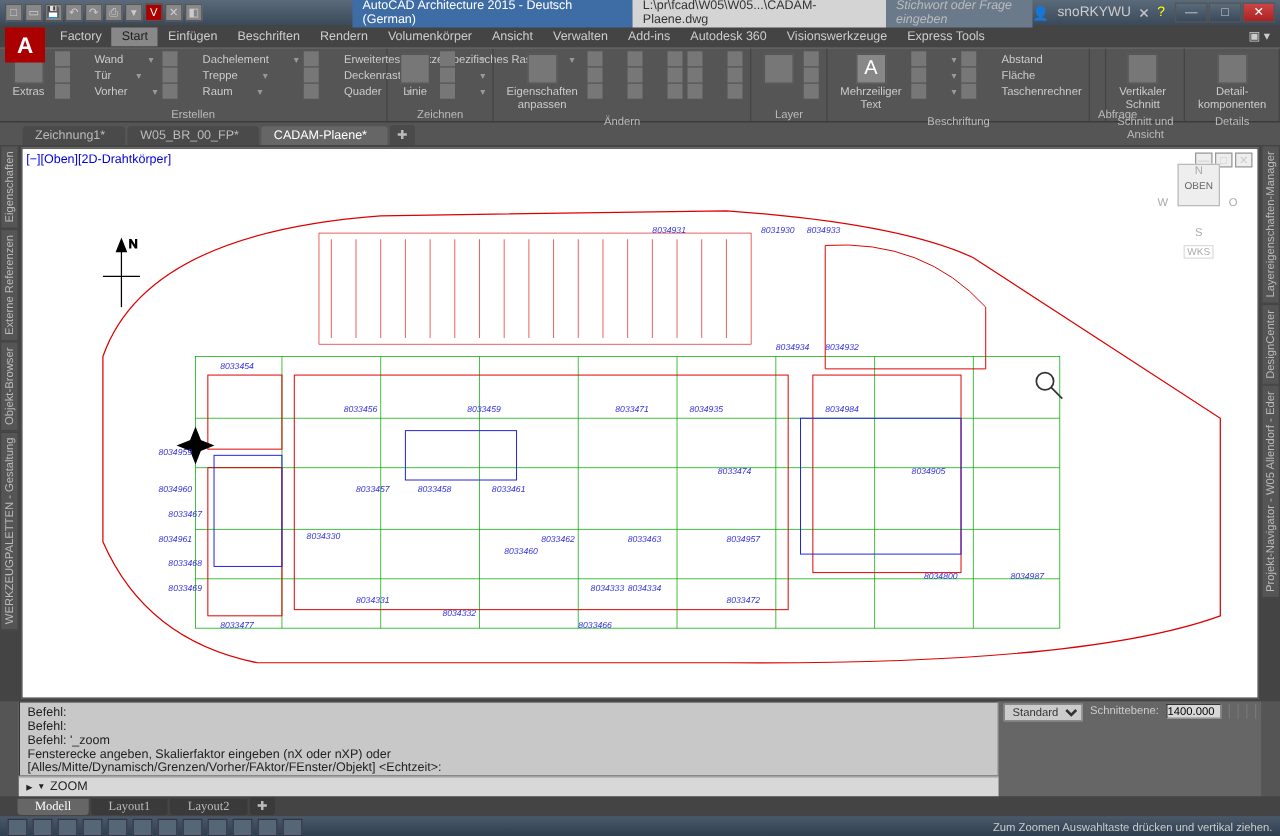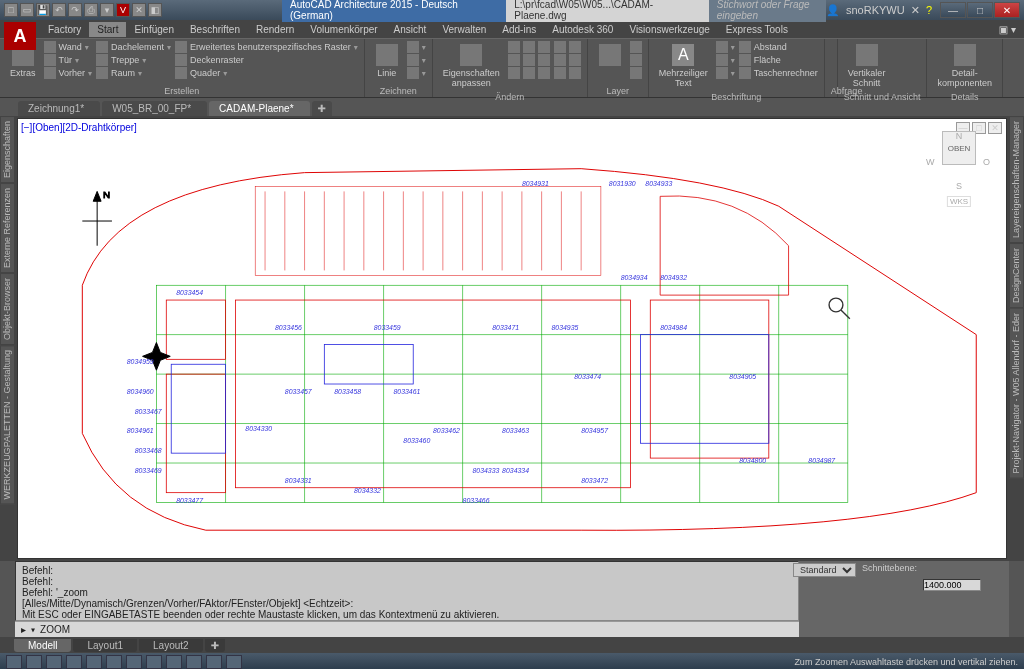--- a/index.html
+++ b/index.html
@@ -22,21 +22,21 @@
 .menubar .app-a { position:absolute; left:4px; top:22px; width:32px; height:28px; background:#a00; color:#fff; display:flex; align-items:center; justify-content:center; font-size:18px; font-weight:bold; z-index:5; }
 
 .ribbon { height:60px; background:#555; display:flex; border-top:1px solid #666; border-bottom:1px solid #333; }
 .panel { border-right:1px solid #444; padding:2px 6px 0 6px; display:flex; flex-direction:column; }
 .panel-body { flex:1; display:flex; gap:4px; align-items:flex-start; }
 .panel-label { text-align:center; font-size:9px; color:#bbb; padding:1px 0; }
 .big-btn { display:flex; flex-direction:column; align-items:center; padding:2px 4px; gap:2px; }
 .big-btn .ic { width:24px; height:24px; background:#777; border:1px solid #555; }
 .big-btn span { font-size:9px; text-align:center; line-height:1.1; }
 .col { display:flex; flex-direction:column; gap:1px; }
-.row { display:flex; align-items:center; gap:3px; font-size:9px; white-space:nowrap; }
+.row { display:flex; align-items:center; gap:20px; font-size:9px; white-space:nowrap; }
 .sm-ic { width:12px; height:12px; background:#777; display:inline-block; }
 .dd { font-size:8px; color:#999; }
 
 .doctabs { height:18px; background:#555; display:flex; align-items:flex-end; padding-left:18px; }
 .dtab { padding:2px 16px 2px 10px; font-size:10px; background:#4a4a4a; color:#bbb; border-radius:3px 3px 0 0; margin-right:2px; position:relative; }
 .dtab.active { background:#666; color:#fff; }
 
 .workspace { position:relative; height:445px; background:#444; display:flex; }
 .side-tab { width:15px; background:#555; writing-mode:vertical-rl; transform:rotate(180deg); text-align:center; font-size:9px; color:#bbb; padding:4px 1px; border:1px solid #444; }
 .side-col { display:flex; flex-direction:column; }
@@ -52,24 +52,24 @@
 .win-ctrl div { width:14px; height:12px; border:1px solid #999; background:#eee; font-size:9px; display:flex; align-items:center; justify-content:center; }
 
 .drawing { position:absolute; top:18px; left:10px; right:10px; bottom:6px; }
 .drawing svg { width:100%; height:100%; }
 
 .cmd-area { height:76px; background:#555; display:flex; }
 .cmd-text { flex:1; background:#c8c8c8; color:#222; font-family:Consolas,monospace; font-size:10px; padding:3px 6px; border:1px inset #888; overflow:hidden; }
 .cmd-input { height:16px; background:#d8d8d8; color:#222; font-family:Consolas,monospace; font-size:10px; padding:1px 6px; border-top:1px solid #999; display:flex; align-items:center; gap:4px; }
 .cmd-col { flex:1; display:flex; flex-direction:column; }
 .cmd-right { width:210px; background:#666; display:flex; align-items:flex-start; justify-content:flex-end; padding:2px 4px; gap:6px; font-size:9px; }
-.cmd-right input { width:58px; font-size:9px; background:#d8d8d8; border:1px inset #888;margin-top:16px; }
+.cmd-right input { width:44px; font-size:9px; background:#d8d8d8; border:1px inset #888; }
 
 .model-tabs { height:16px; background:#444; display:flex; align-items:center; padding-left:14px; }
-.mtab { padding:1px 14px; font-size:10px; background:#3a3a3a; color:#bbb; border-radius:0 0 3px 3px; margin-right:2px; }
+.mtab { padding:1px 14px; font-size:10px; background:#3a3a3a; color:#bbb; border-radius:0 0 3px 3px; margin-right:2px;font-family:Liberation Serif, serif; }
 .mtab.active { background:#666; color:#fff; }
 
 .statusbar { height:18px; background:linear-gradient(#4a5a6a,#2a3a4a); display:flex; align-items:center; padding:0 6px; gap:4px; font-size:9px; color:#ccc; }
 .statusbar .sb-ic { width:16px; height:14px; background:#556677; border:1px solid #334; }
 .statusbar .spacer { flex:1; }
 
 .combo { background:#ccc; color:#333; font-size:9px; border:1px solid #888; padding:0 2px; }
 </style>
 </head>
 <body>
@@ -486,20 +486,21 @@
   </div>
 </div>
 
 <div class="cmd-area">
   <div style="width:15px;background:#555"></div>
   <div class="cmd-col">
     <div class="cmd-text">
       <div>Befehl:</div>
       <div>Befehl:</div>
       <div>Befehl: '_zoom</div>
+      <div>Fensterecke angeben, Skalierfaktor eingeben (nX oder nXP) oder</div>
       <div>[Alles/Mitte/Dynamisch/Grenzen/Vorher/FAktor/FEnster/Objekt] &lt;Echtzeit&gt;:</div>
       <div>Mit ESC oder EINGABETASTE beenden oder rechte Maustaste klicken, um das Kontextmenü zu aktivieren.</div>
     </div>
     <div class="cmd-input">
       <span>▸</span> ▾ <span>ZOOM</span>
     </div>
   </div>
   <div class="cmd-right">
     <select class="combo"><option>Standard</option></select>
     <span>Schnittebene:</span>

